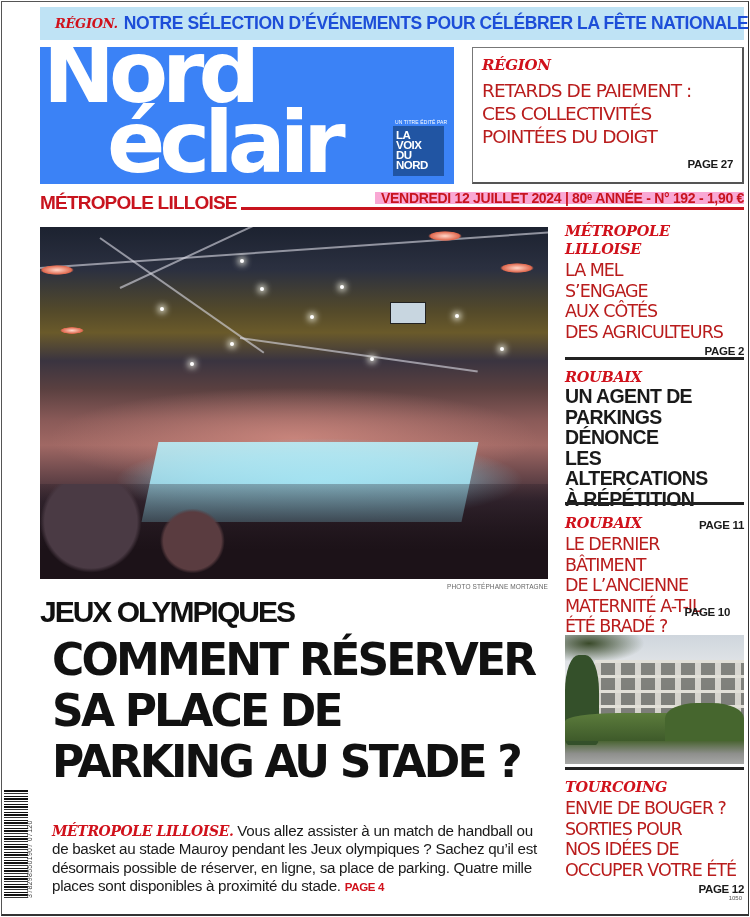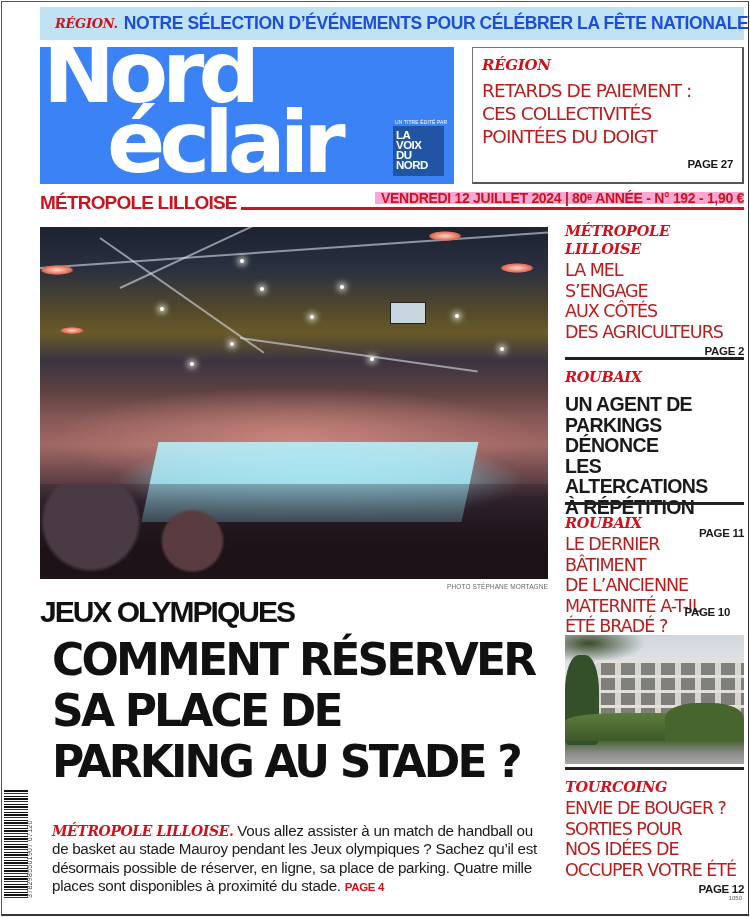--- a/index.html
+++ b/index.html
@@ -163,21 +163,21 @@
     <div>AUX CÔTÉS</div>
     <div>DES AGRICULTEURS</div>
   </div>
   <div class="page-ref" style="margin-top:3px;">PAGE 2</div>
 </div>
 
 <div class="divider" style="top:357px;"></div>
 
 <div class="story" style="left:565px;top:368px;">
   <div class="red-kicker">ROUBAIX</div>
-  <div class="bold-head" style="margin-top:8px;">
+  <div class="bold-head" style="margin-top:0;">
     <div>UN AGENT DE</div>
     <div>PARKINGS DÉNONCE</div>
     <div>LES ALTERCATIONS</div>
     <div>À RÉPÉTITION</div>
   </div>
   <div class="page-ref" style="margin-top:10px;">PAGE 11</div>
 </div>
 
 <div class="divider" style="top:502px;"></div>
 

